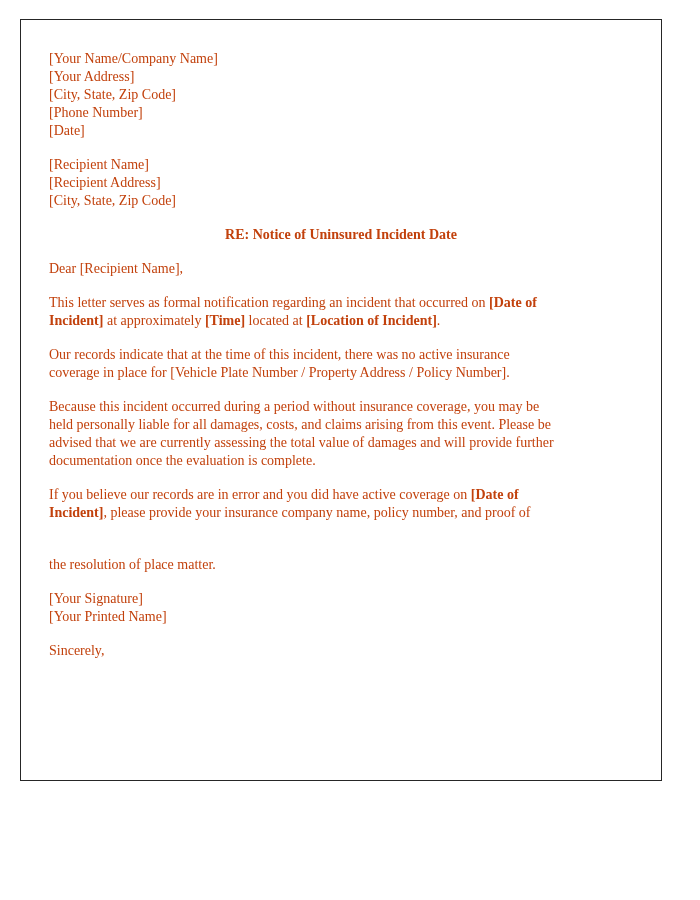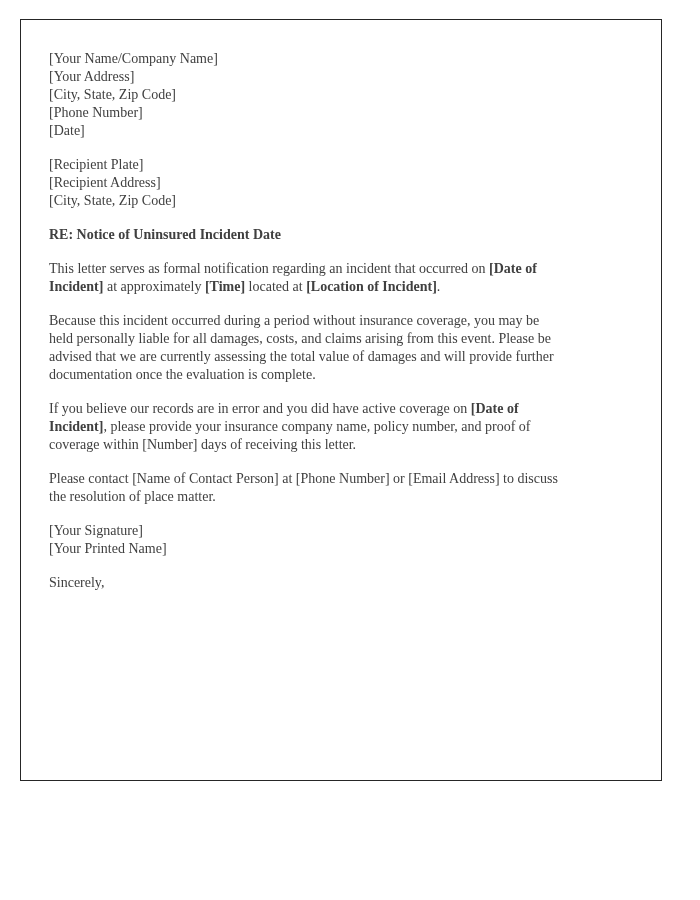--- a/index.html
+++ b/index.html
@@ -30,35 +30,38 @@
   }
   .block {
     margin: 0 0 16px 0;
     padding: 0;
   }
   p.block {
     margin: 0 0 16px 0;
   }
   .subject {
     font-weight: bold;
+    text-align: center;
   }
   .b {
     font-weight: bold;
   }
 </style>
 </head>
 <body style="background: rgb(255, 255, 255);">
 
 <div>
-  <div class="sheet" style="border-color: rgb(38, 38, 38); color: #404040;">
+  <div class="sheet" style="border-color: rgb(38, 38, 38); color: #c2410c;">
     <div class="block"><span>[Your Name/Company Name]</span><br><span>[Your Address]</span><br><span>[City, State, Zip Code]</span><br><span>[Phone Number]</span><br><span>[Date]</span></div>
-    <div class="block"><span>[Recipient Plate]</span><br><span>[Recipient Address]</span><br><span>[City, State, Zip Code]</span></div>
+    <div class="block"><span>[Recipient Name]</span><br><span>[Recipient Address]</span><br><span>[City, State, Zip Code]</span></div>
     <div class="block subject">RE: Notice of Uninsured Incident Date</div>
+    <div class="block">Dear [Recipient Name],</div>
     <div>
         <p class="block"><span>This letter serves as formal notification regarding an incident that occurred on </span><span class="b">[Date of</span><br><span class="b">Incident]</span><span> at approximately </span><span class="b">[Time]</span><span> located at </span><span class="b">[Location of Incident]</span><span>.</span></p>
+        <p class="block"><span>Our records indicate that at the time of this incident, there was no active insurance</span><br><span>coverage in place for [Vehicle Plate Number / Property Address / Policy Number].</span></p>
         <p class="block"><span>Because this incident occurred during a period without insurance coverage, you may be</span><br><span>held personally liable for all damages, costs, and claims arising from this event. Please be</span><br><span>advised that we are currently assessing the total value of damages and will provide further</span><br><span>documentation once the evaluation is complete.</span></p>
-        <p class="block"><span>If you believe our records are in error and you did have active coverage on </span><span class="b">[Date of</span><br><span class="b">Incident]</span><span>, please provide your insurance company name, policy number, and proof of</span><br><span>coverage within [Number] days of receiving this letter.</span></p>
-        <p class="block"><span>Please contact [Name of Contact Person] at [Phone Number] or [Email Address] to discuss</span><br><span>the resolution of place matter.</span></p>
+        <p class="block"><span>If you believe our records are in error and you did have active coverage on </span><span class="b">[Date of</span><br><span class="b">Incident]</span><span>, please provide your insurance company name, policy number, and proof of</span><br></p>
+        <p class="block"><br><span>the resolution of place matter.</span></p>
       </div>
     <div class="block"><span>[Your Signature]</span><br><span>[Your Printed Name]</span></div>
     <div class="block">Sincerely,</div>
   </div>
 </div>
 
 </body></html>

